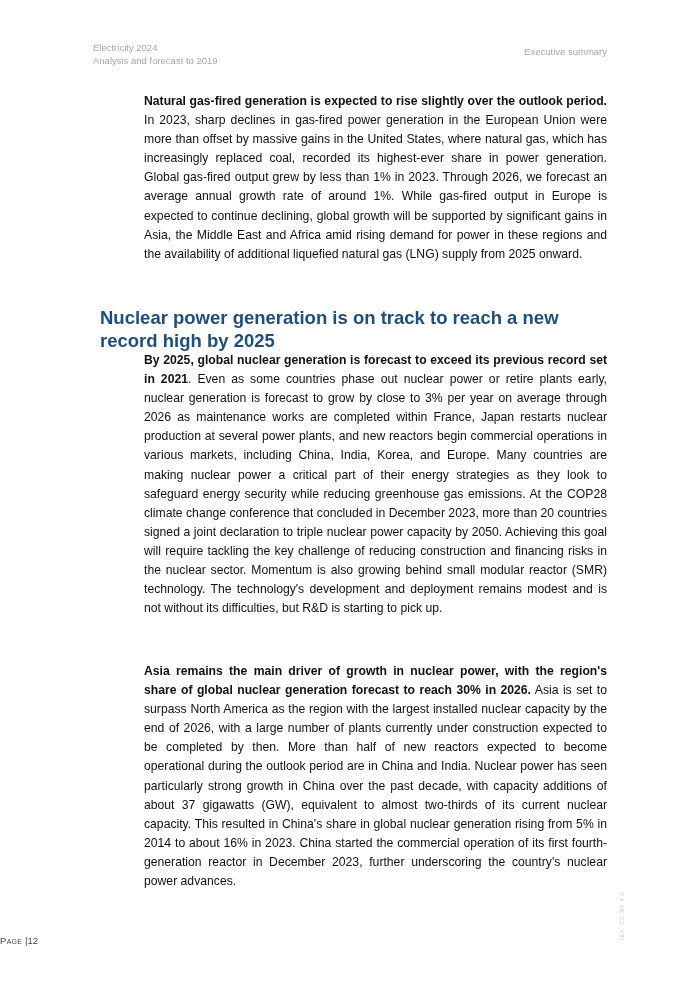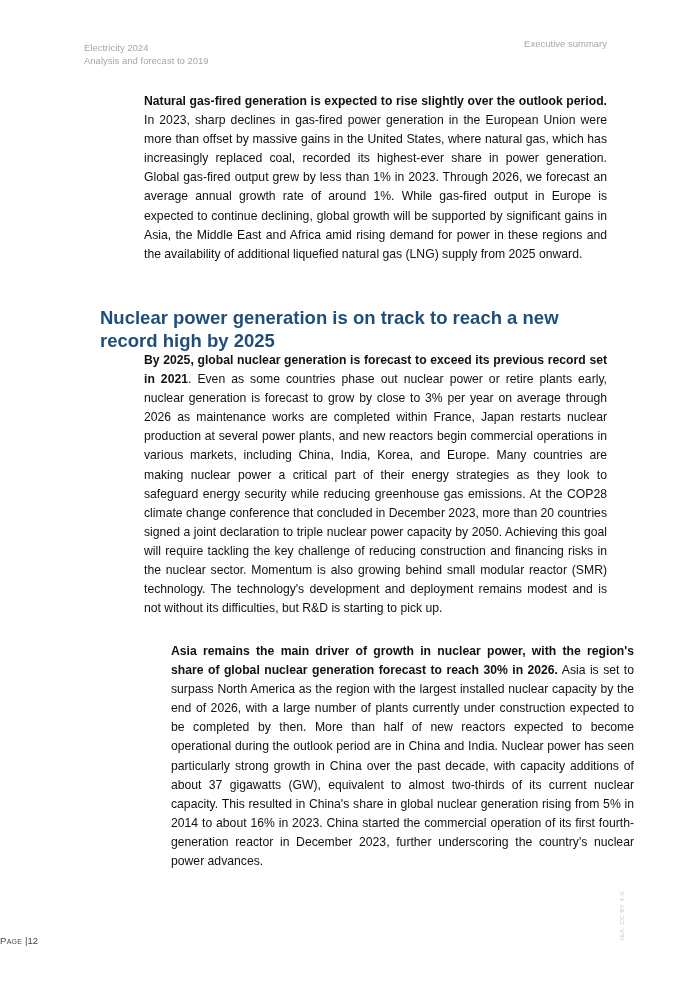--- a/index.html
+++ b/index.html
@@ -1,18 +1,18 @@
 <!DOCTYPE html>
 <html><head>
 <meta charset="utf-8">
 <style>
   html, body { margin: 0; padding: 0; background: #ffffff; }
   body { width: 700px; height: 990px; position: relative; overflow: hidden; font-family: "Liberation Sans", sans-serif; }
-  .header-left { position: absolute; left: 84px; top: 41px; font-size: 9.5px; line-height: 13px; color: #a6a6a6; }
-  .header-right { position: absolute; right: 93px; top: 37px; font-size: 9.5px; line-height: 13px; color: #a6a6a6; }
+  .header-left { position: absolute; left: 93px; top: 41px; font-size: 9.5px; line-height: 13px; color: #a6a6a6; }
+  .header-right { position: absolute; right: 93px; top: 45px; font-size: 9.5px; line-height: 13px; color: #a6a6a6; }
   .body-para { position: absolute; left: 144px; width: 463px; font-size: 12.2px; line-height: 19.1px; color: #111111; text-align: justify; margin: 0; }
   .body-para b { font-weight: bold; }
   .heading { position: absolute; left: 93px; top: 299px; width: 520px; font-size: 18.5px; line-height: 23px; font-weight: bold; color: #1f4e79; margin: 7px; }
   .page-footer { position: absolute; left: 0; width: 700px; top: 935px; text-align: left; font-size: 9.5px; color: #444; }
   .page-footer .pg { font-variant: small-caps; letter-spacing: 0.3px; }
   .license { position: absolute; left: 619px; top: 895px; font-size: 6px; color: #c8c8c8; transform: rotate(-90deg); transform-origin: left top; white-space: nowrap; letter-spacing: 0.5px; top: 940px; }
 </style>
 </head>
 <body>
 
@@ -25,21 +25,21 @@
 <p class="body-para" style="top:92px;">
   <b>Natural gas-fired generation is expected to rise slightly over the outlook period.</b><span> In 2023, sharp declines in gas-fired power generation in the European Union were more than offset by massive gains in the United States, where natural gas, which has increasingly replaced coal, recorded its highest-ever share in power generation. Global gas-fired output grew by less than 1% in 2023. Through 2026, we forecast an average annual growth rate of around 1%. While gas-fired output in Europe is expected to continue declining, global growth will be supported by significant gains in Asia, the Middle East and Africa amid rising demand for power in these regions and the availability of additional liquefied natural gas (LNG) supply from 2025 onward.</span>
 </p>
 
 <h2 class="heading">Nuclear power generation is on track to reach a new record high by 2025</h2>
 
 <p class="body-para" style="top:351px;">
   <b>By 2025, global nuclear generation is forecast to exceed its previous record set in 2021</b><span>. Even as some countries phase out nuclear power or retire plants early, nuclear generation is forecast to grow by close to 3% per year on average through 2026 as maintenance works are completed within France, Japan restarts nuclear production at several power plants, and new reactors begin commercial operations in various markets, including China, India, Korea, and Europe. Many countries are making nuclear power a critical part of their energy strategies as they look to safeguard energy security while reducing greenhouse gas emissions. At the COP28 climate change conference that concluded in December 2023, more than 20 countries signed a joint declaration to triple nuclear power capacity by 2050. Achieving this goal will require tackling the key challenge of reducing construction and financing risks in the nuclear sector. Momentum is also growing behind small modular reactor (SMR) technology. The technology's development and deployment remains modest and is not without its difficulties, but R&amp;D is starting to pick up.</span>
 </p>
 
-<p class="body-para" style="top:642px;margin-left:27px;">
+<p class="body-para" style="top:662px;">
   <b>Asia remains the main driver of growth in nuclear power, with the region's share of global nuclear generation forecast to reach 30% in 2026.</b><span> Asia is set to surpass North America as the region with the largest installed nuclear capacity by the end of 2026, with a large number of plants currently under construction expected to be completed by then. More than half of new reactors expected to become operational during the outlook period are in China and India. Nuclear power has seen particularly strong growth in China over the past decade, with capacity additions of about 37 gigawatts (GW), equivalent to almost two-thirds of its current nuclear capacity. This resulted in China's share in global nuclear generation rising from 5% in 2014 to about 16% in 2023. China started the commercial operation of its first fourth-generation reactor in December 2023, further underscoring the country's nuclear power advances.</span>
 </p>
 
 <div class="page-footer">
   <span class="pg">Page</span>
   <span>|</span><span>12</span>
 </div>
 
 <div class="license">IEA. CC BY 4.0.</div>
 

